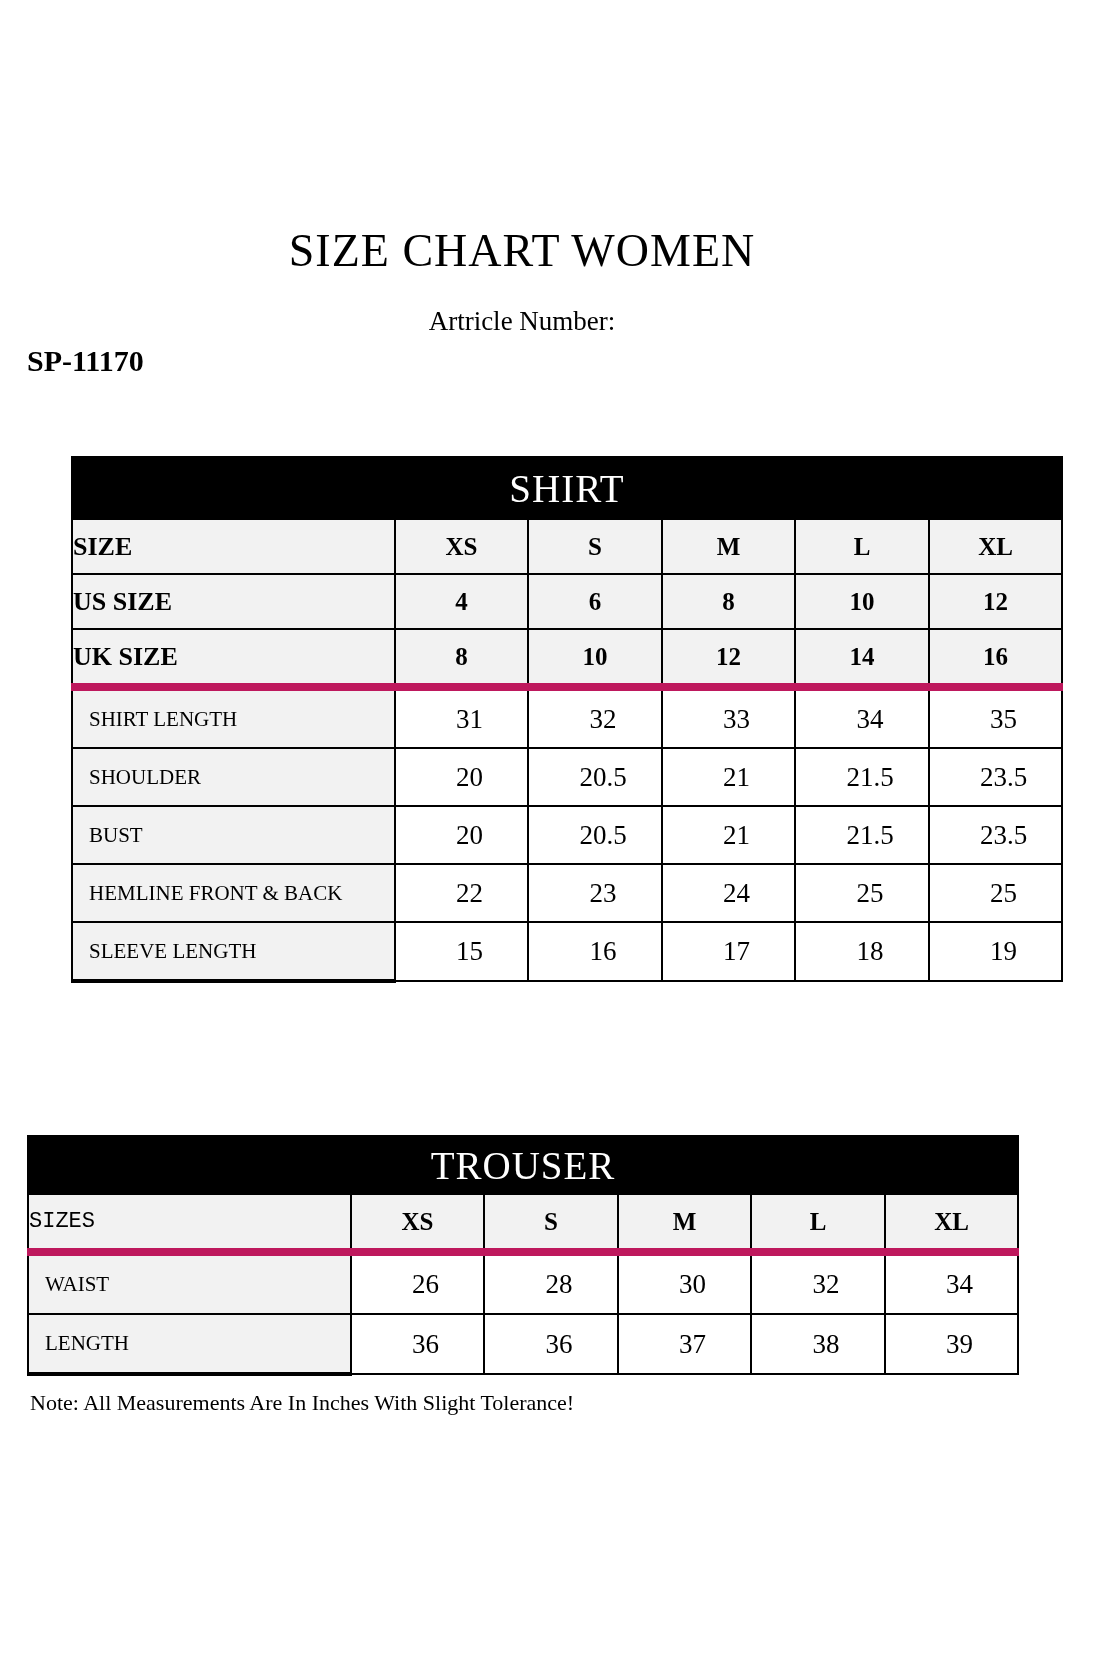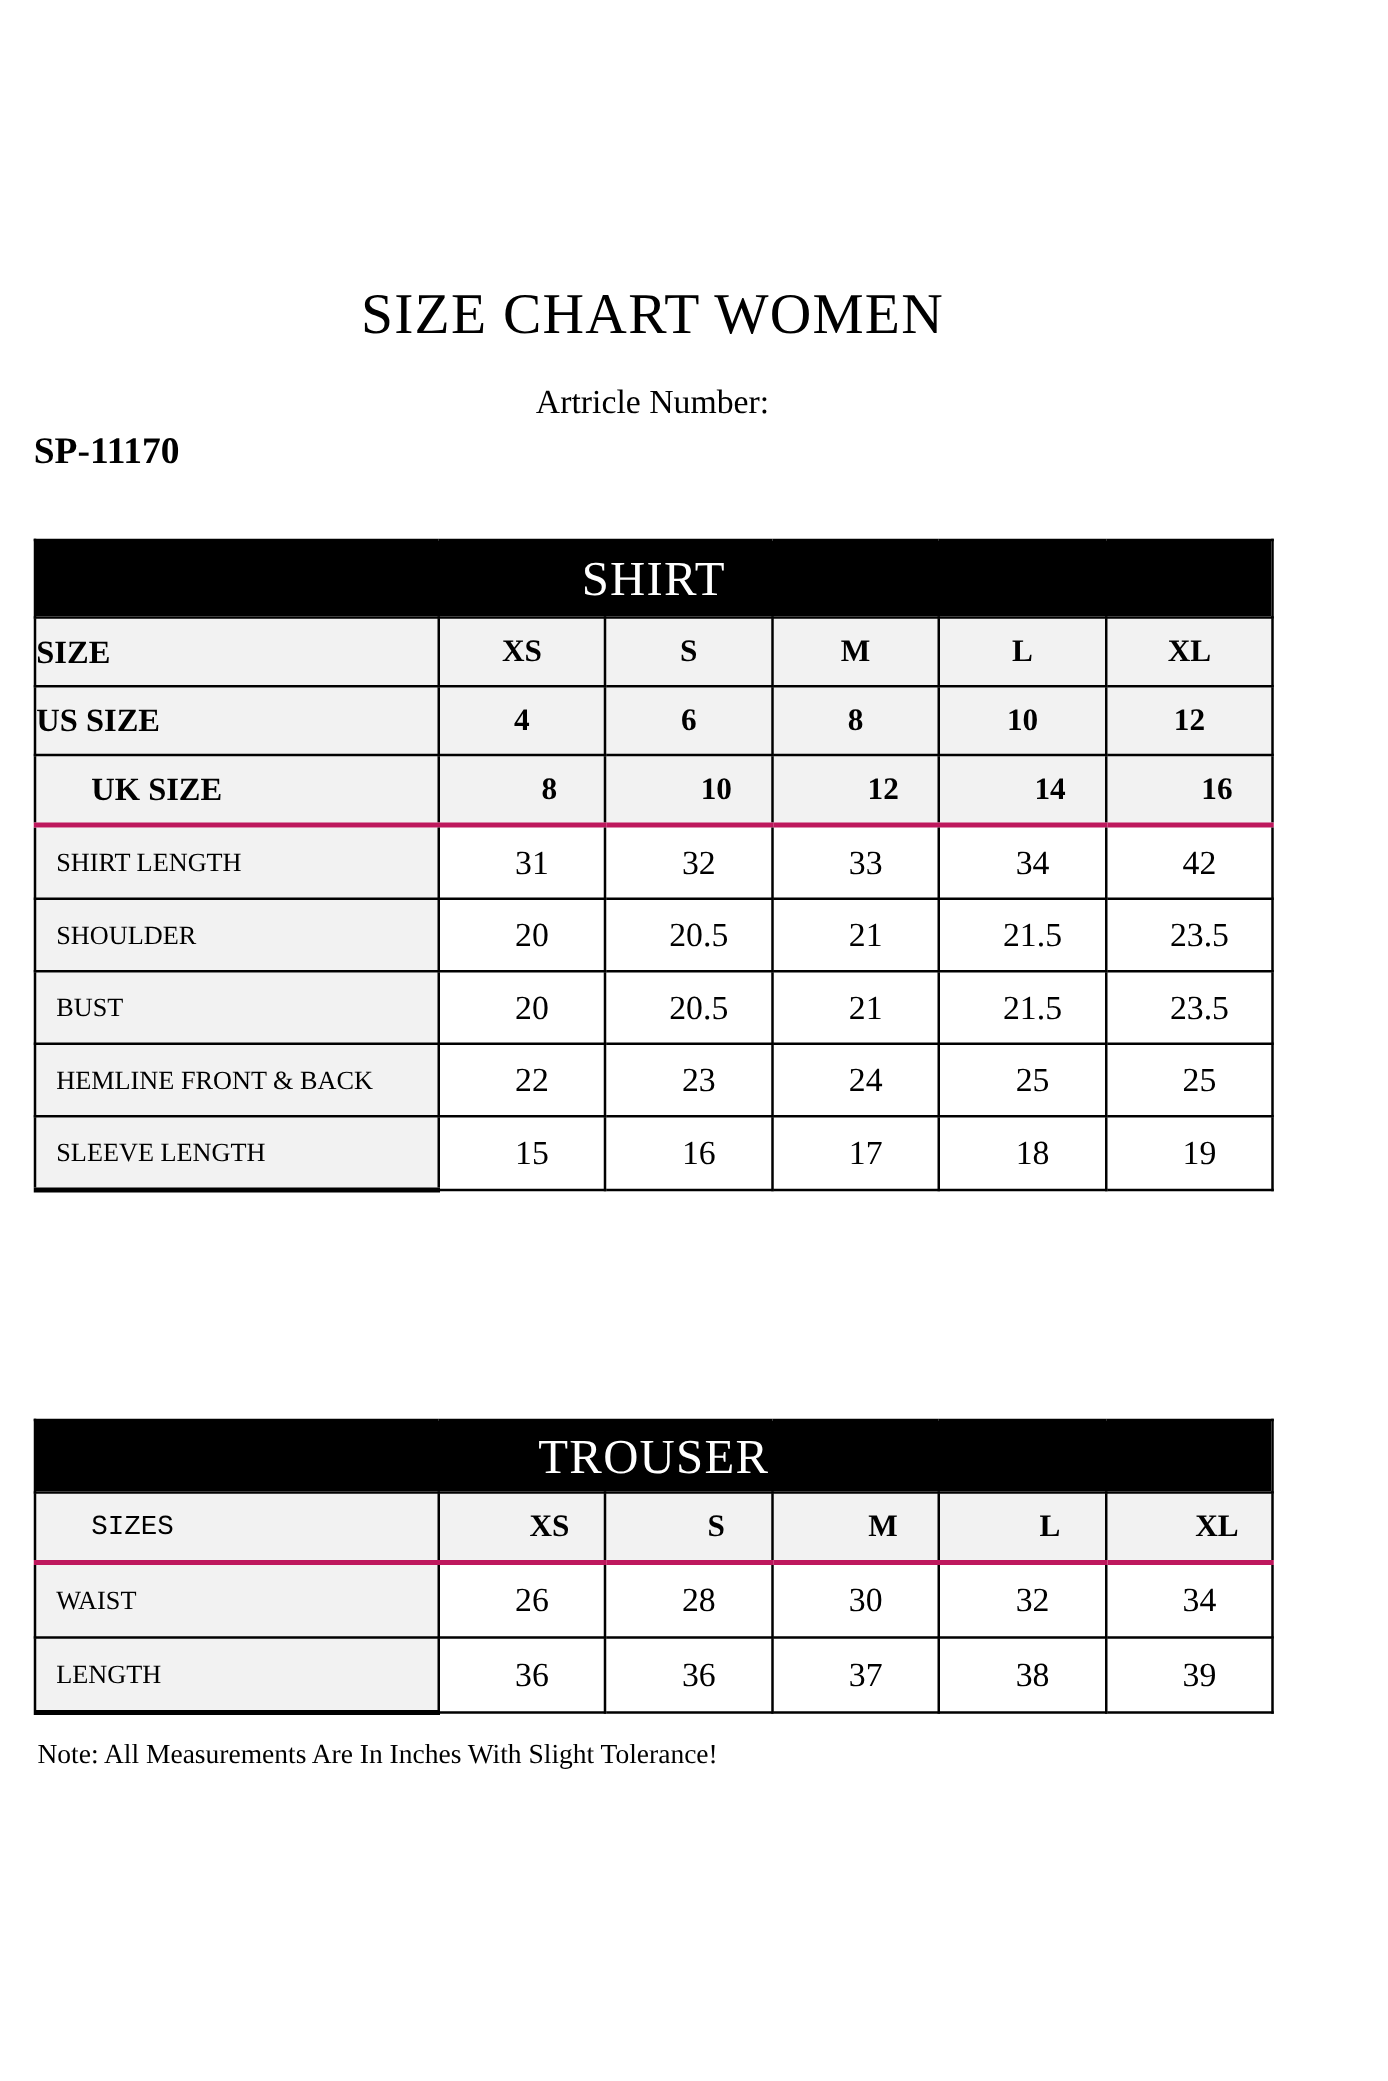--- a/index.html
+++ b/index.html
@@ -52,21 +52,21 @@
     font-weight: bold;
   }
   table.sizechart {
     position: absolute;
     left: 0;
     width: 990px;
     border-collapse: collapse;
     table-layout: fixed;
     border: 2px solid #000;
   }
-  table.shirt-table  { top: 431px; }
+  table.shirt-table  { top: 456px; margin-left: 44px; }
   table.trouser-table { top: 1135px; }
 
   table.sizechart th, table.sizechart td {
     border: 2px solid #000;
     padding: 0;
     vertical-align: middle;
     overflow: hidden;
     white-space: nowrap;
   }
   th.band {
@@ -91,21 +91,21 @@
   td.val { text-align: center; font-family: Liberation Serif, serif; }
 
   tr.hdr td { height: 53px; background: #f2f2f2; font-weight: bold; font-size: 25px; }
   tr.hdr td.label { font-size: 26px; }
   tr.hdr td.label.plain { font-weight: normal; font-size: 22px; font-family: Liberation Mono, monospace; }
 
   tr.datarow td { height: 56px; background: #ffffff; font-size: 27px; font-weight: normal; padding-left: 16px; }
   tr.datarow td.label { background: #f2f2f2; font-size: 21px; }
   .trouser-table tr.datarow td { height: 57px; }
 
-  tr.sep td { border-bottom: 4px solid #be185d; padding-left: 44px; }
+  tr.sep td { border-bottom: 8px solid #be185d; }
   tr.lastrow td.label { border-bottom-width: 4px; }
 
   .note {
     position: absolute;
     top: 1390px;
     left: 3px;
     font-size: 22px;
     font-weight: normal;
   }
 </style>
@@ -157,21 +157,21 @@
           <td class="val">12</td>
           <td class="val">14</td>
           <td class="val">16</td>
         </tr>
         <tr class="datarow">
           <td class="label">SHIRT LENGTH</td>
           <td class="val">31</td>
           <td class="val">32</td>
           <td class="val">33</td>
           <td class="val">34</td>
-          <td class="val">42</td>
+          <td class="val">35</td>
         </tr>
         <tr class="datarow">
           <td class="label">SHOULDER</td>
           <td class="val">20</td>
           <td class="val">20.5</td>
           <td class="val">21</td>
           <td class="val">21.5</td>
           <td class="val">23.5</td>
         </tr>
         <tr class="datarow">

